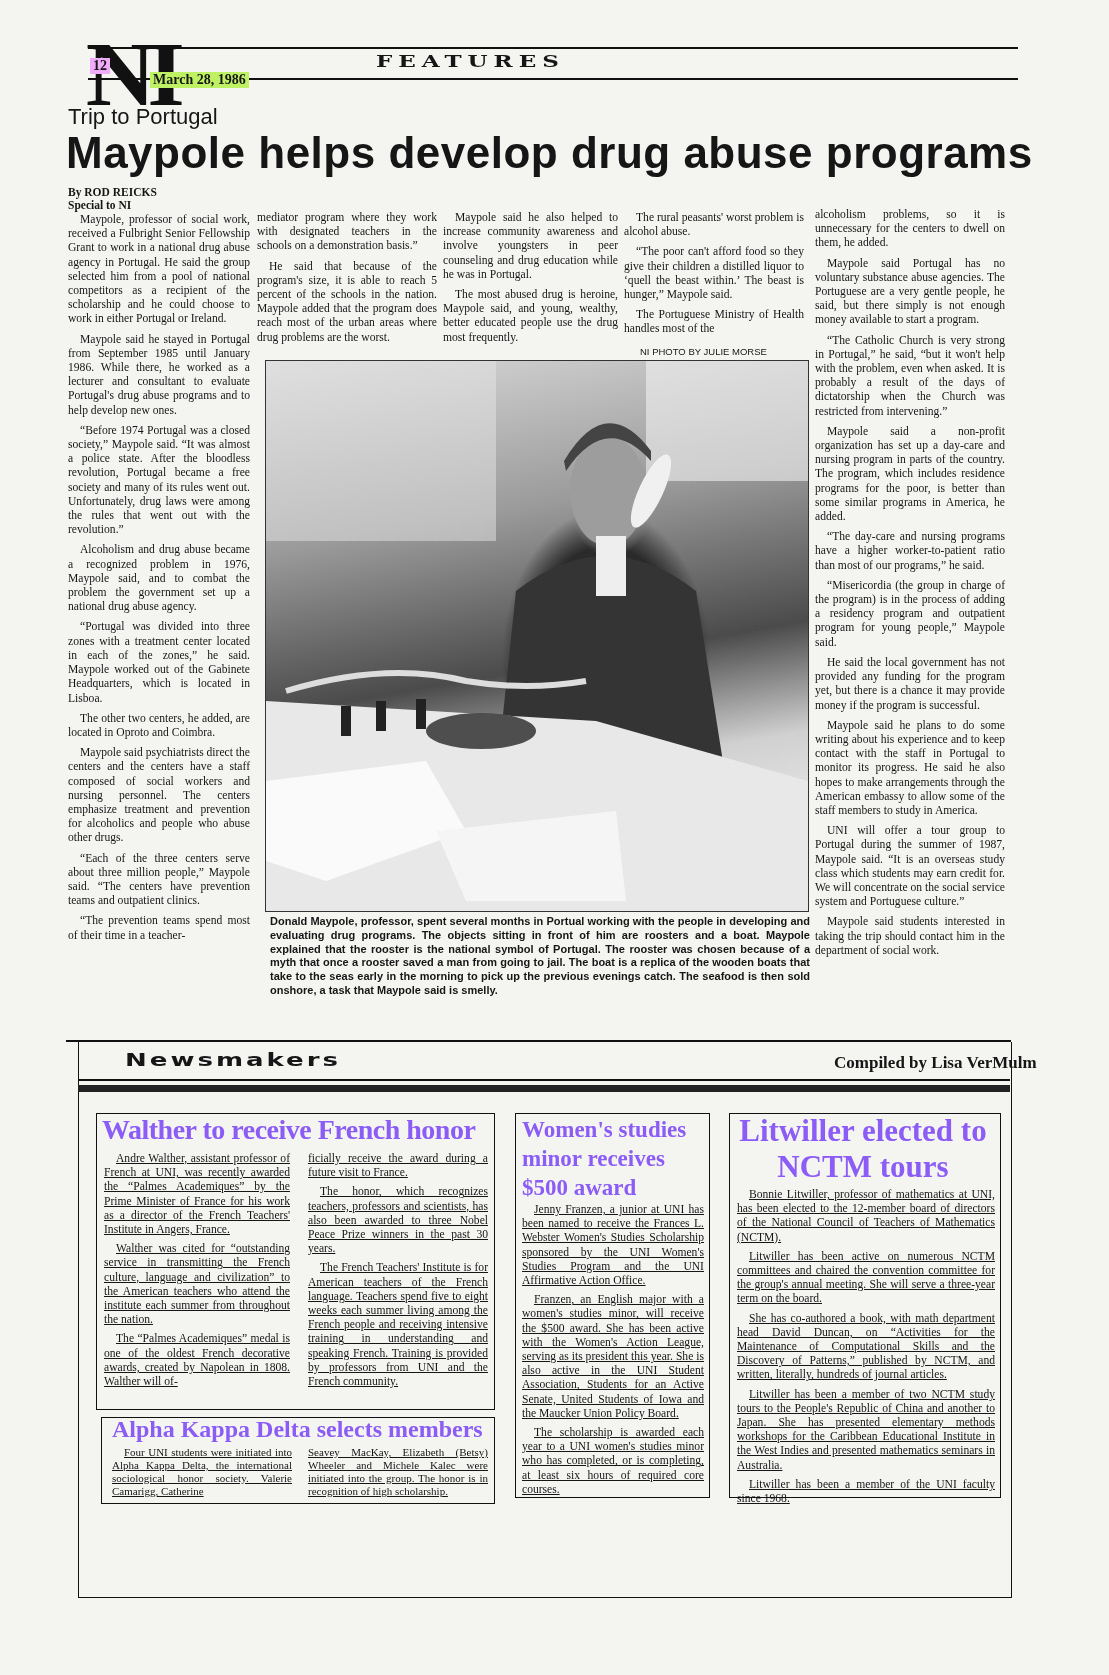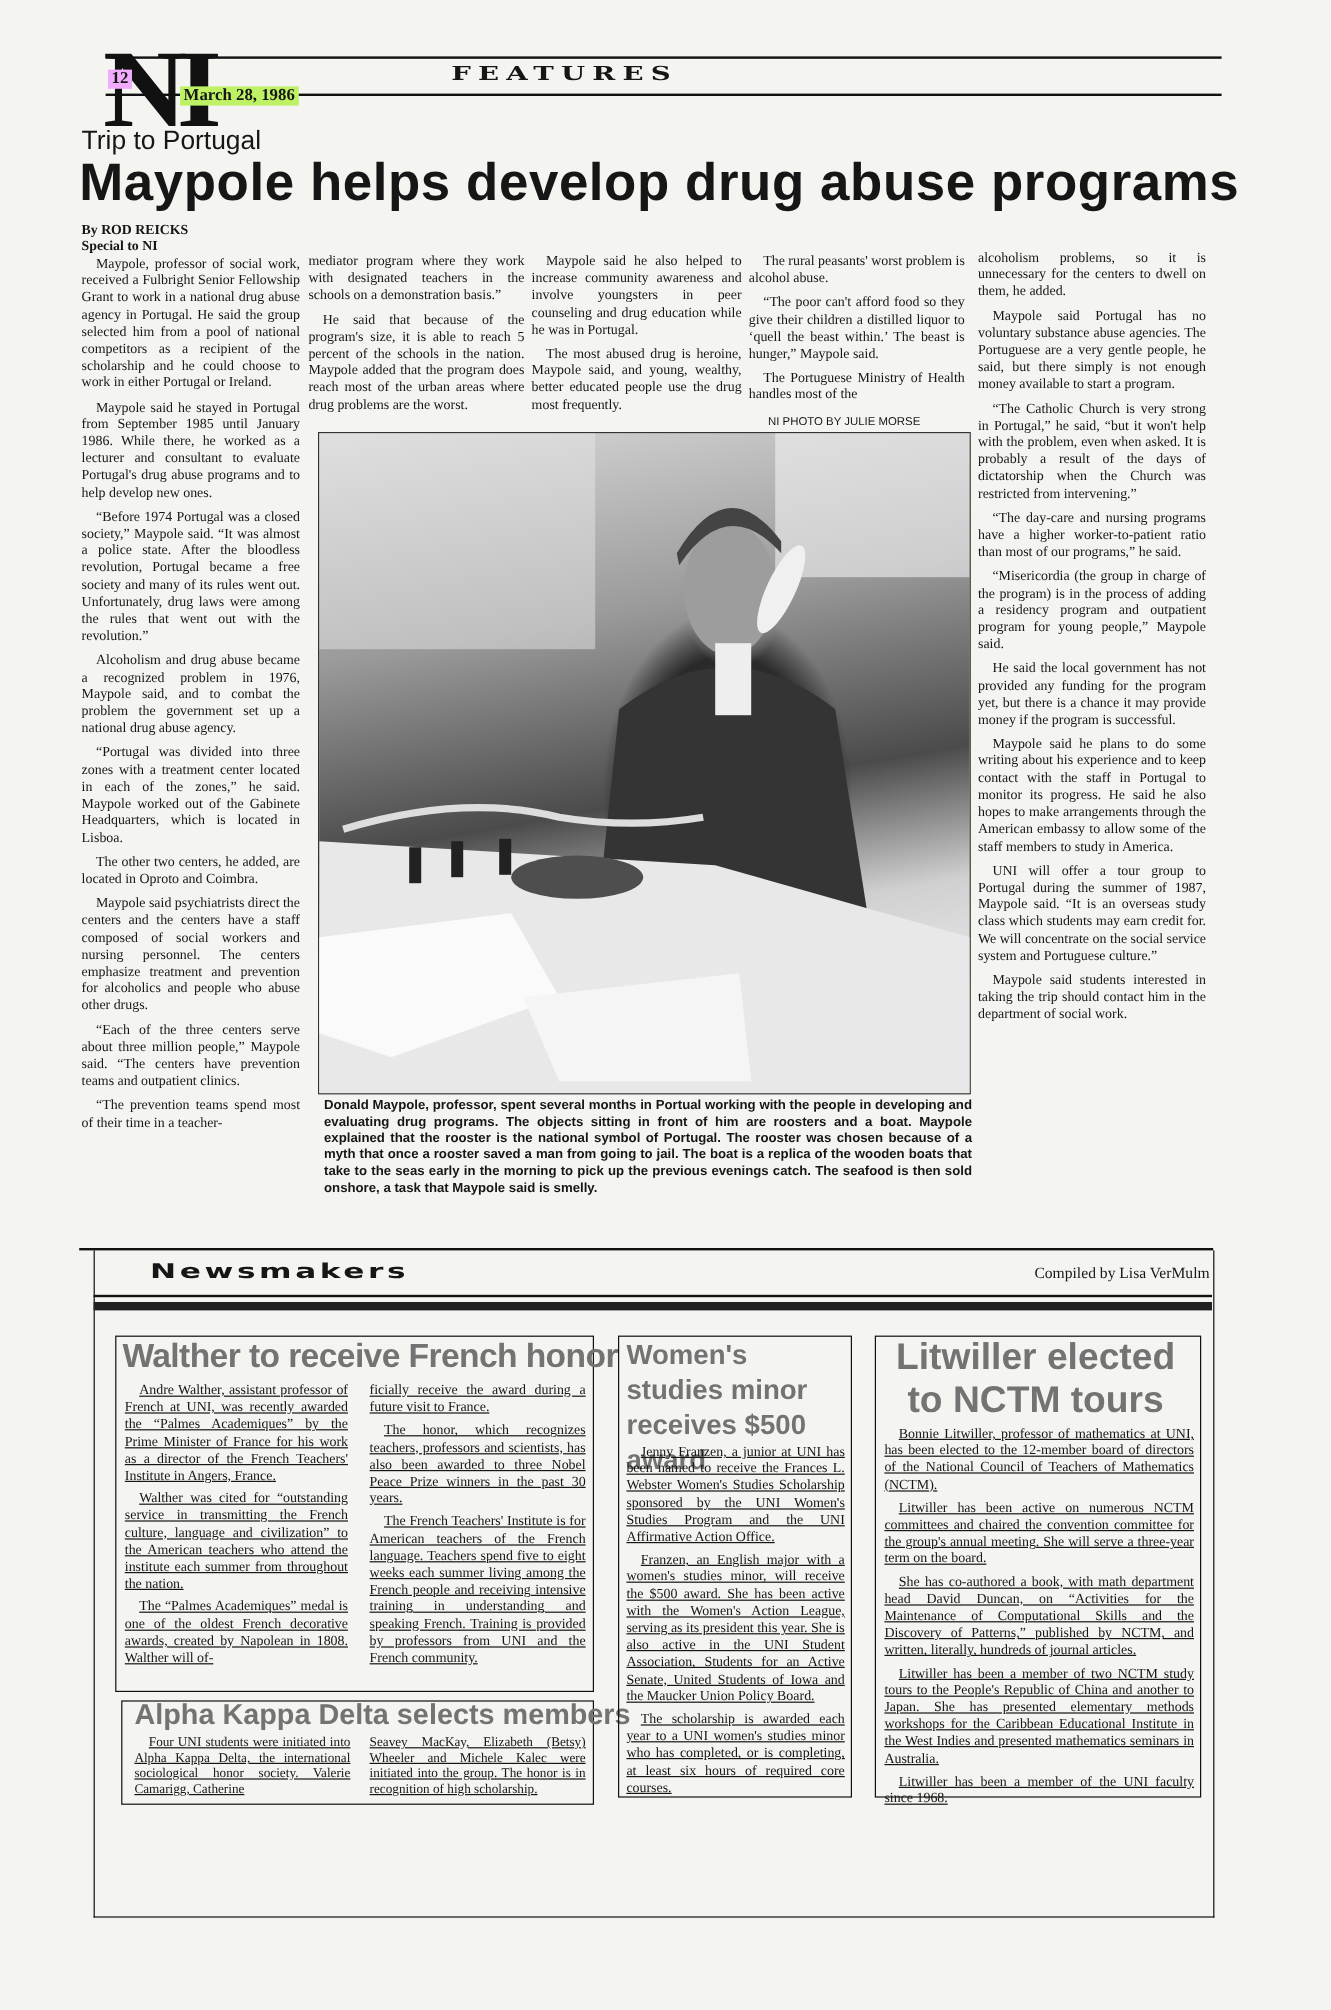--- a/index.html
+++ b/index.html
@@ -24,22 +24,22 @@
       radial-gradient(ellipse 60px 80px at 345px 140px, #bdbdbd 0%, #8a8a8a 40%, transparent 70%),
       radial-gradient(ellipse 130px 190px at 340px 300px, #3b3b3b 0%, #2a2a2a 60%, transparent 80%),
       linear-gradient(170deg, #d9d9d9 0%, #9a9a9a 30%, #4b4b4b 55%, #d0d0d0 72%, #efefef 90%);
      border:1px solid #333; }
   .photo-credit { left:640px; top:346px; font-family:"Liberation Sans",sans-serif; font-size:9.5px; }
   .caption { left:270px; top:915px; width:540px; font-family:"Liberation Sans",sans-serif; font-weight:bold;
      font-size:11px; line-height:13.8px; text-align:justify; }
   .nm-box { position:absolute; border:1.5px solid #111; }
   .nm-title { left:125px; top:1050px; font-family:"DejaVu Sans",sans-serif; font-weight:bold; font-size:26px;
      letter-spacing:3px; transform:scaleY(0.65); transform-origin:left top; }
-  .compiled { left:862px; top:1053px; font-size:13px; font-weight:normal; }
-  .story-head { position:absolute; font-family:Liberation Sans, sans-serif; font-weight:bold; color:#737373; }
+  .compiled { left:834px; top:1053px; font-size:17px; font-weight:bold; }
+  .story-head { position:absolute; font-family:Liberation Serif, serif; font-weight:bold; color:#8b5cf6; }
   .sbox { position:absolute; border:1.5px solid #111; background:transparent; }
   .scol { position:absolute; font-size:11.6px; line-height:14.2px; text-align:justify;text-decoration:underline; }
   .scol p { margin:0 0 5px 0; text-indent:12px; }
 </style>
 </head>
 <body>
 
 <div class="hdr-line" style="left:88px;top:47px;width:930px;height:2px;"></div>
 <div class="hdr-line" style="left:88px;top:78px;width:930px;height:2px;"></div>
 <div class="masthead-N">NI</div>
@@ -75,20 +75,21 @@
 </div>
 <div class="col" style="left:624px;top:211px;width:180px;">
   <p>The rural peasants' worst problem is alcohol abuse.</p>
   <p>“The poor can't afford food so they give their children a distilled liquor to ‘quell the beast within.’ The beast is hunger,” Maypole said.</p>
   <p>The Portuguese Ministry of Health handles most of the</p>
 </div>
 <div class="col" style="left:815px;top:208px;width:190px;">
   <p style="text-indent:0">alcoholism problems, so it is unnecessary for the centers to dwell on them, he added.</p>
   <p>Maypole said Portugal has no voluntary substance abuse agencies. The Portuguese are a very gentle people, he said, but there simply is not enough money available to start a program.</p>
   <p>“The Catholic Church is very strong in Portugal,” he said, “but it won't help with the problem, even when asked. It is probably a result of the days of dictatorship when the Church was restricted from intervening.”</p>
+  <p>Maypole said a non-profit organization has set up a day-care and nursing program in parts of the country. The program, which includes residence programs for the poor, is better than some similar programs in America, he added.</p>
   <p>“The day-care and nursing programs have a higher worker-to-patient ratio than most of our programs,” he said.</p>
   <p>“Misericordia (the group in charge of the program) is in the process of adding a residency program and outpatient program for young people,” Maypole said.</p>
   <p>He said the local government has not provided any funding for the program yet, but there is a chance it may provide money if the program is successful.</p>
   <p>Maypole said he plans to do some writing about his experience and to keep contact with the staff in Portugal to monitor its progress. He said he also hopes to make arrangements through the American embassy to allow some of the staff members to study in America.</p>
   <p>UNI will offer a tour group to Portugal during the summer of 1987, Maypole said. “It is an overseas study class which students may earn credit for. We will concentrate on the social service system and Portuguese culture.”</p>
   <p>Maypole said students interested in taking the trip should contact him in the department of social work.</p>
 </div>
 
 <div class="abs photo-credit">NI PHOTO BY JULIE MORSE</div>
 <div class="abs photo" title="Donald Maypole at his desk on the telephone with rooster figurines and a boat replica">

